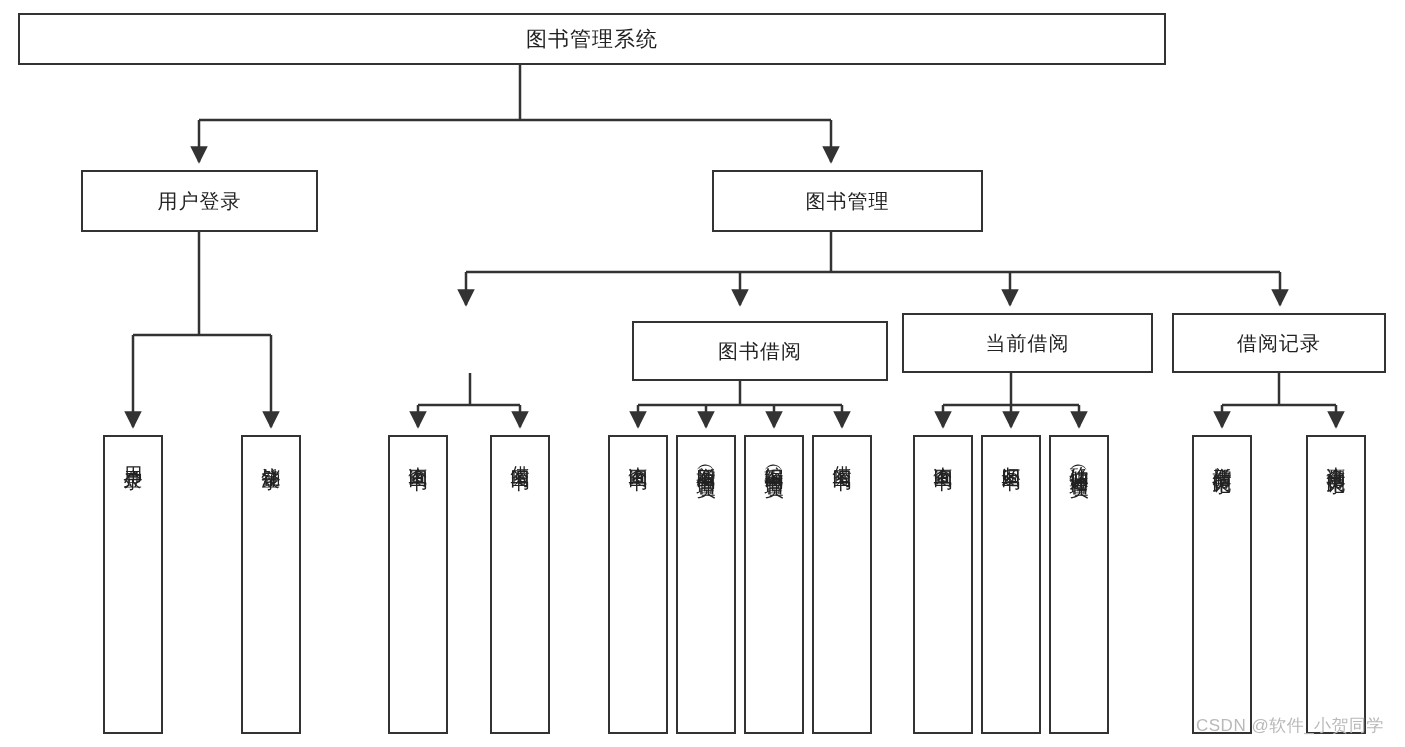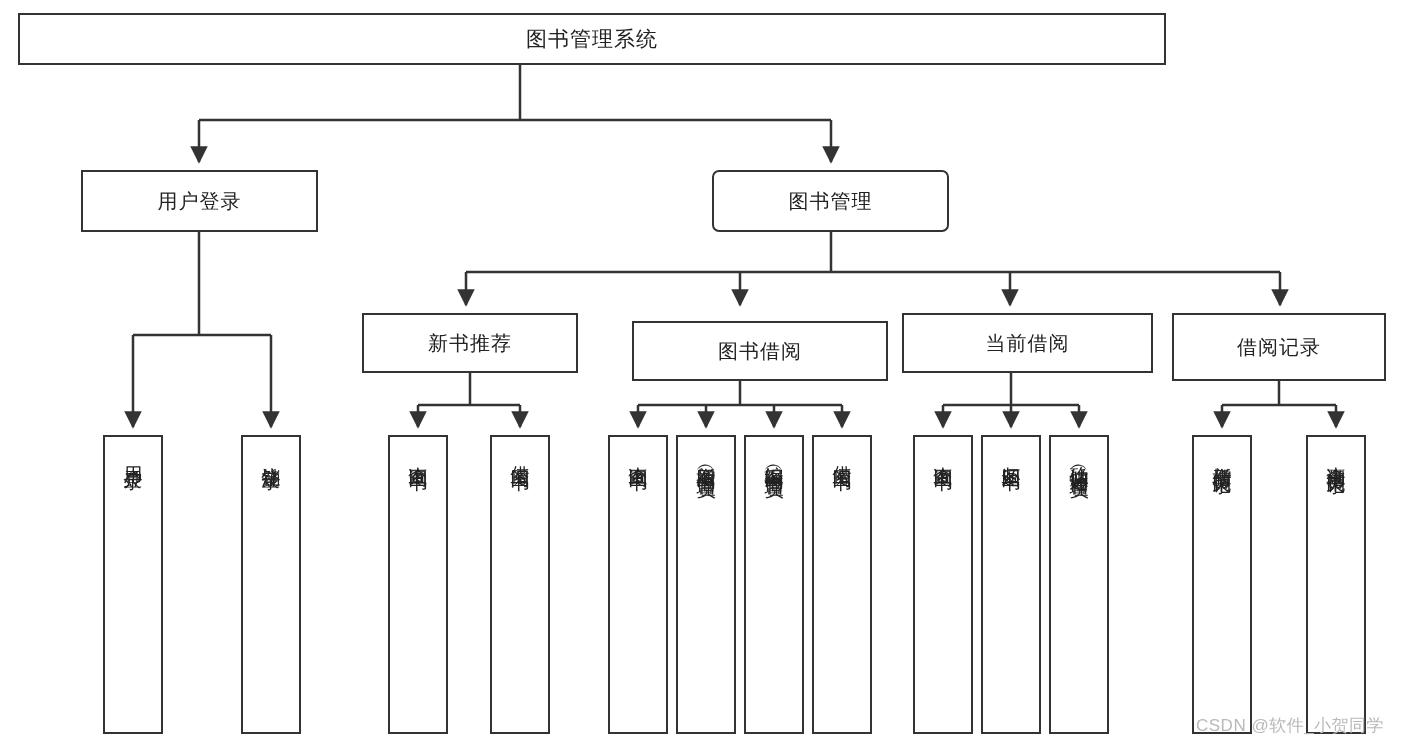--- a/index.html
+++ b/index.html
@@ -126,34 +126,31 @@
     </g>
   </svg>
 
   <div class="node root" style="left:18px; top:13px; width:1148px; height:52px;">
     <span class="hlabel">图书管理系统</span>
   </div>
 
   <div class="node lvl2" style="left:81px; top:170px; width:237px; height:62px;">
     <span class="hlabel">用户登录</span>
   </div>
-  <div class="node lvl2" style="left:712px; top:170px; width:237px; height:62px;border-radius:7px;">
+  <div class="node lvl2" style="left:712px; top:170px; width:271px; height:62px;">
     <span class="hlabel">图书管理</span>
   </div>
 
-  <div class="node lvl3" style="left:362px; top:313px; width:216px; height:60px;">
-    <span class="hlabel">新书推荐</span>
-  </div>
   <div class="node lvl3" style="left:632px; top:321px; width:256px; height:60px;">
     <span class="hlabel">图书借阅</span>
   </div>
   <div class="node lvl3" style="left:902px; top:313px; width:251px; height:60px;">
     <span class="hlabel">当前借阅</span>
   </div>
-  <div class="node lvl3" style="left:1172px; top:313px; width:214px; height:68px;">
+  <div class="node lvl3" style="left:1172px; top:313px; width:214px; height:60px;">
     <span class="hlabel">借阅记录</span>
   </div>
 
   <div class="node leaf" style="left:103px; top:435px; width:60px; height:299px;">
     <span class="vlabel">用户登录</span>
   </div>
   <div class="node leaf" style="left:241px; top:435px; width:60px; height:299px;">
     <span class="vlabel">注销登录</span>
   </div>
 

